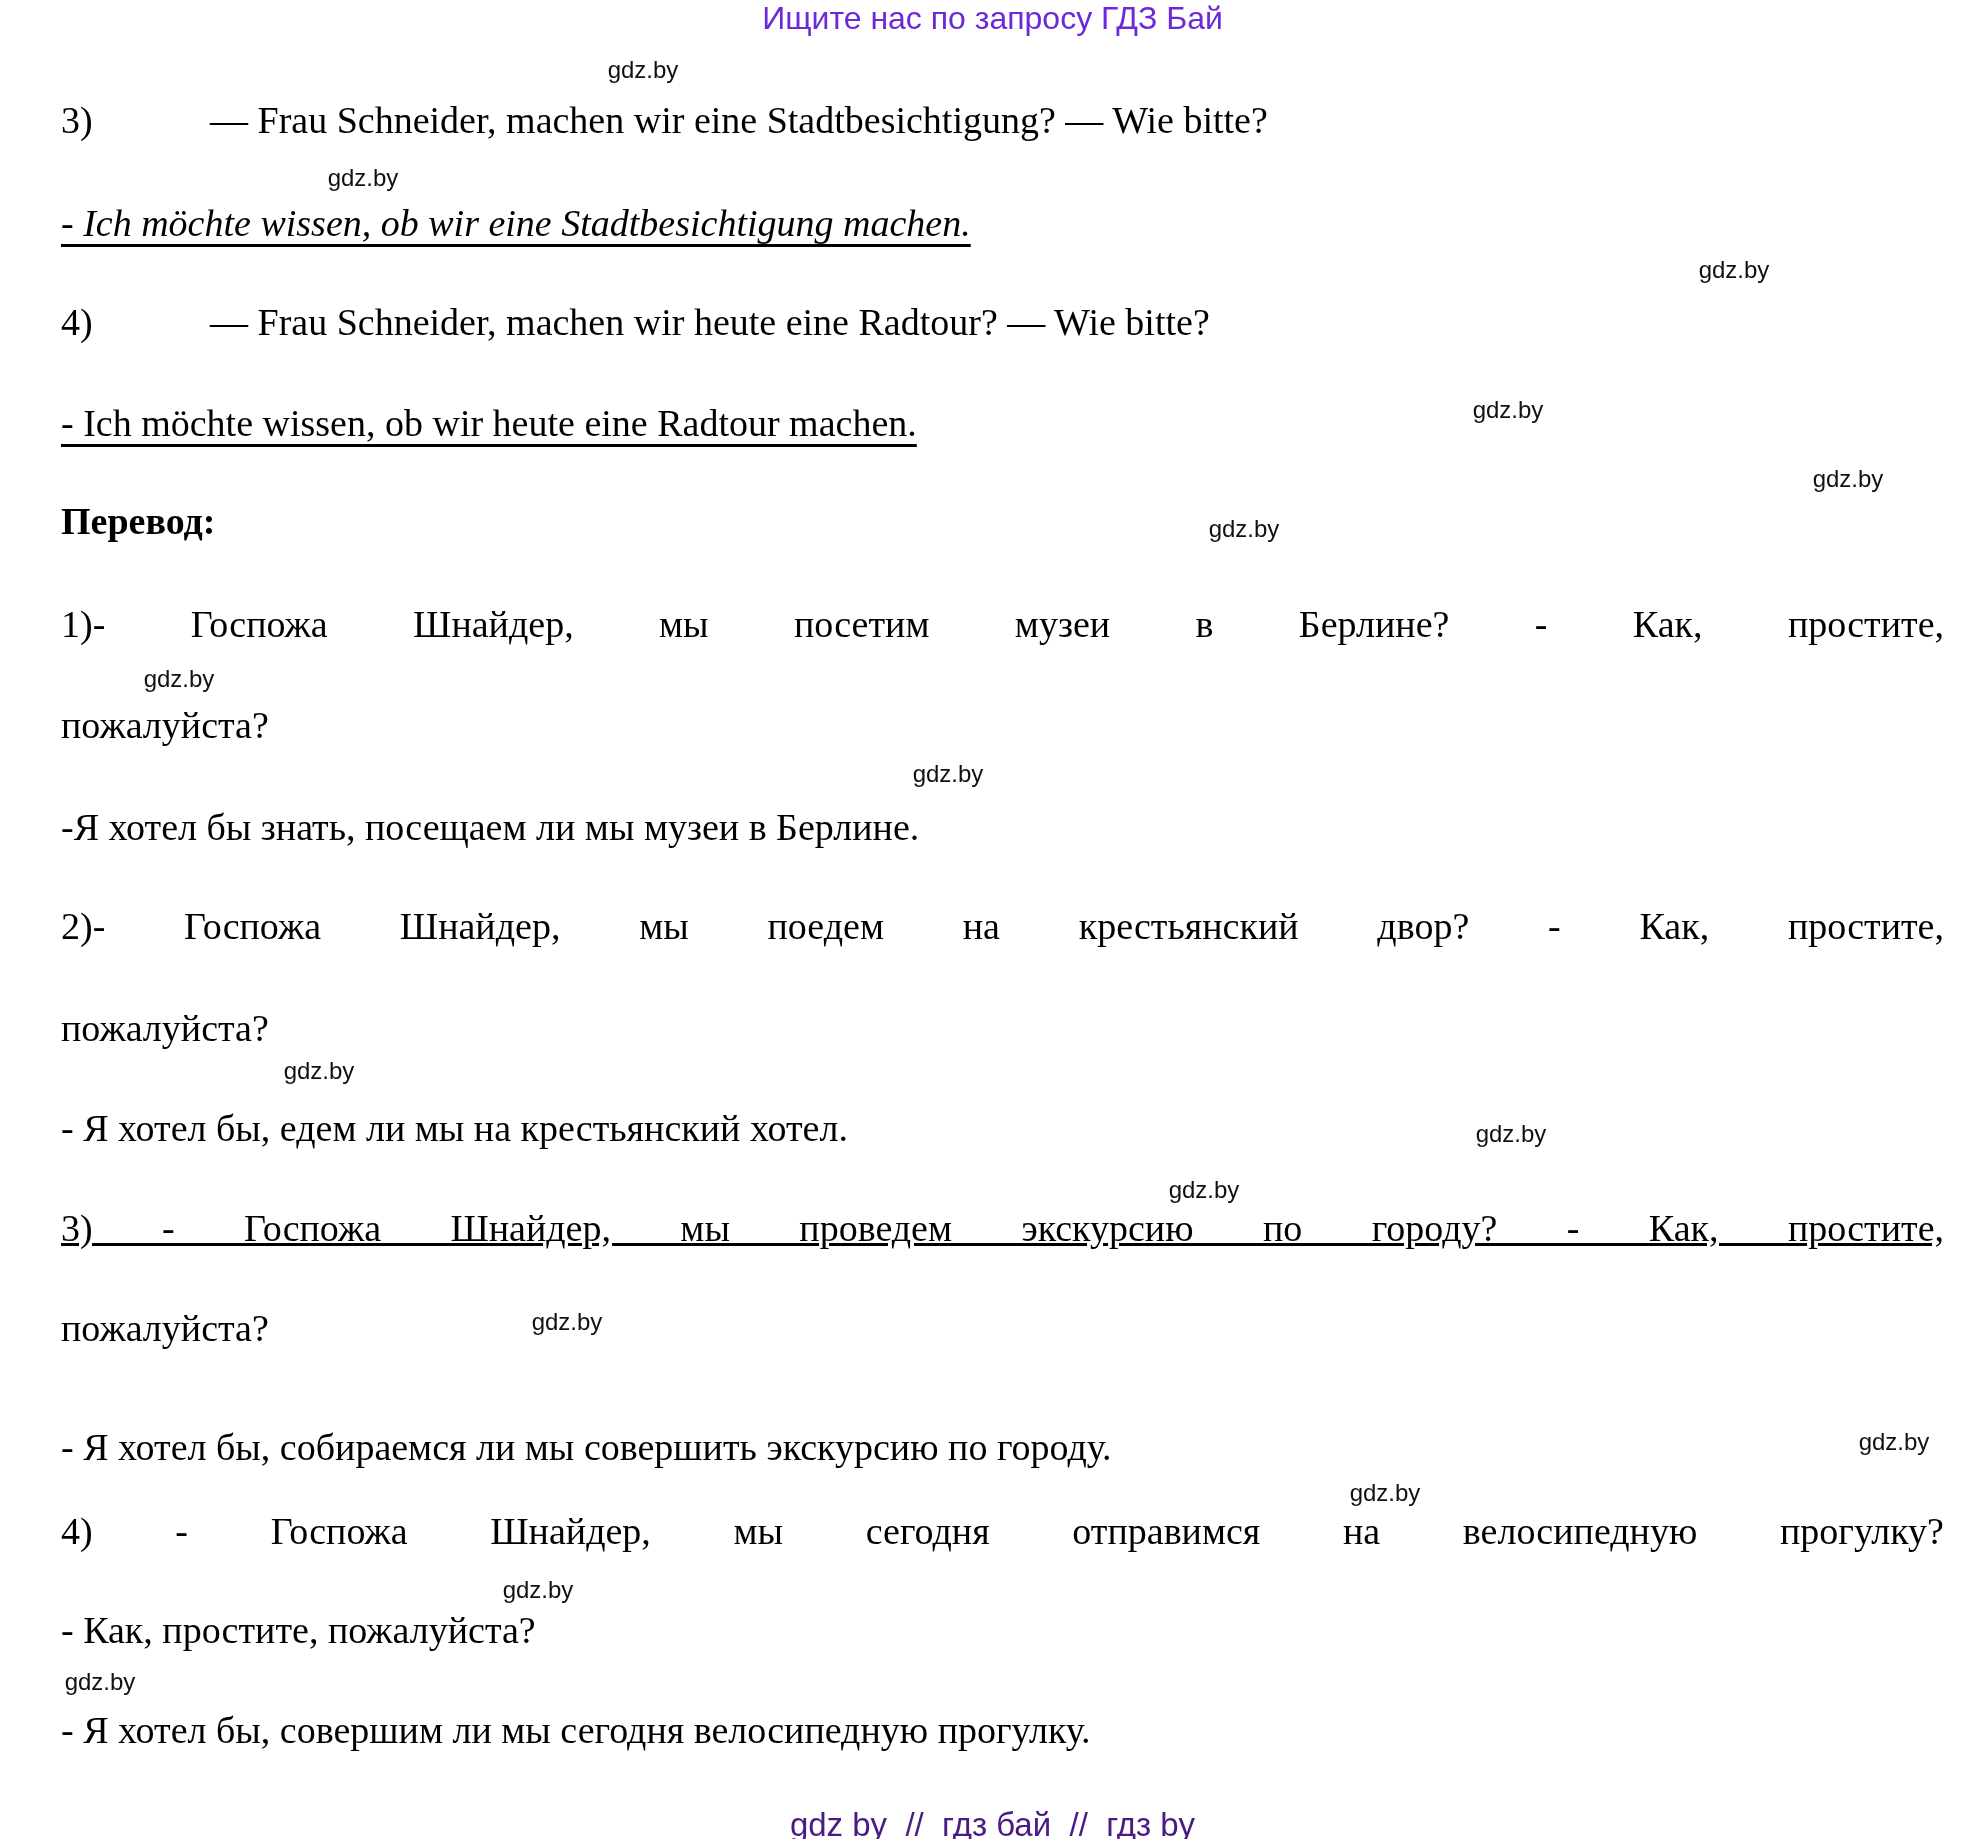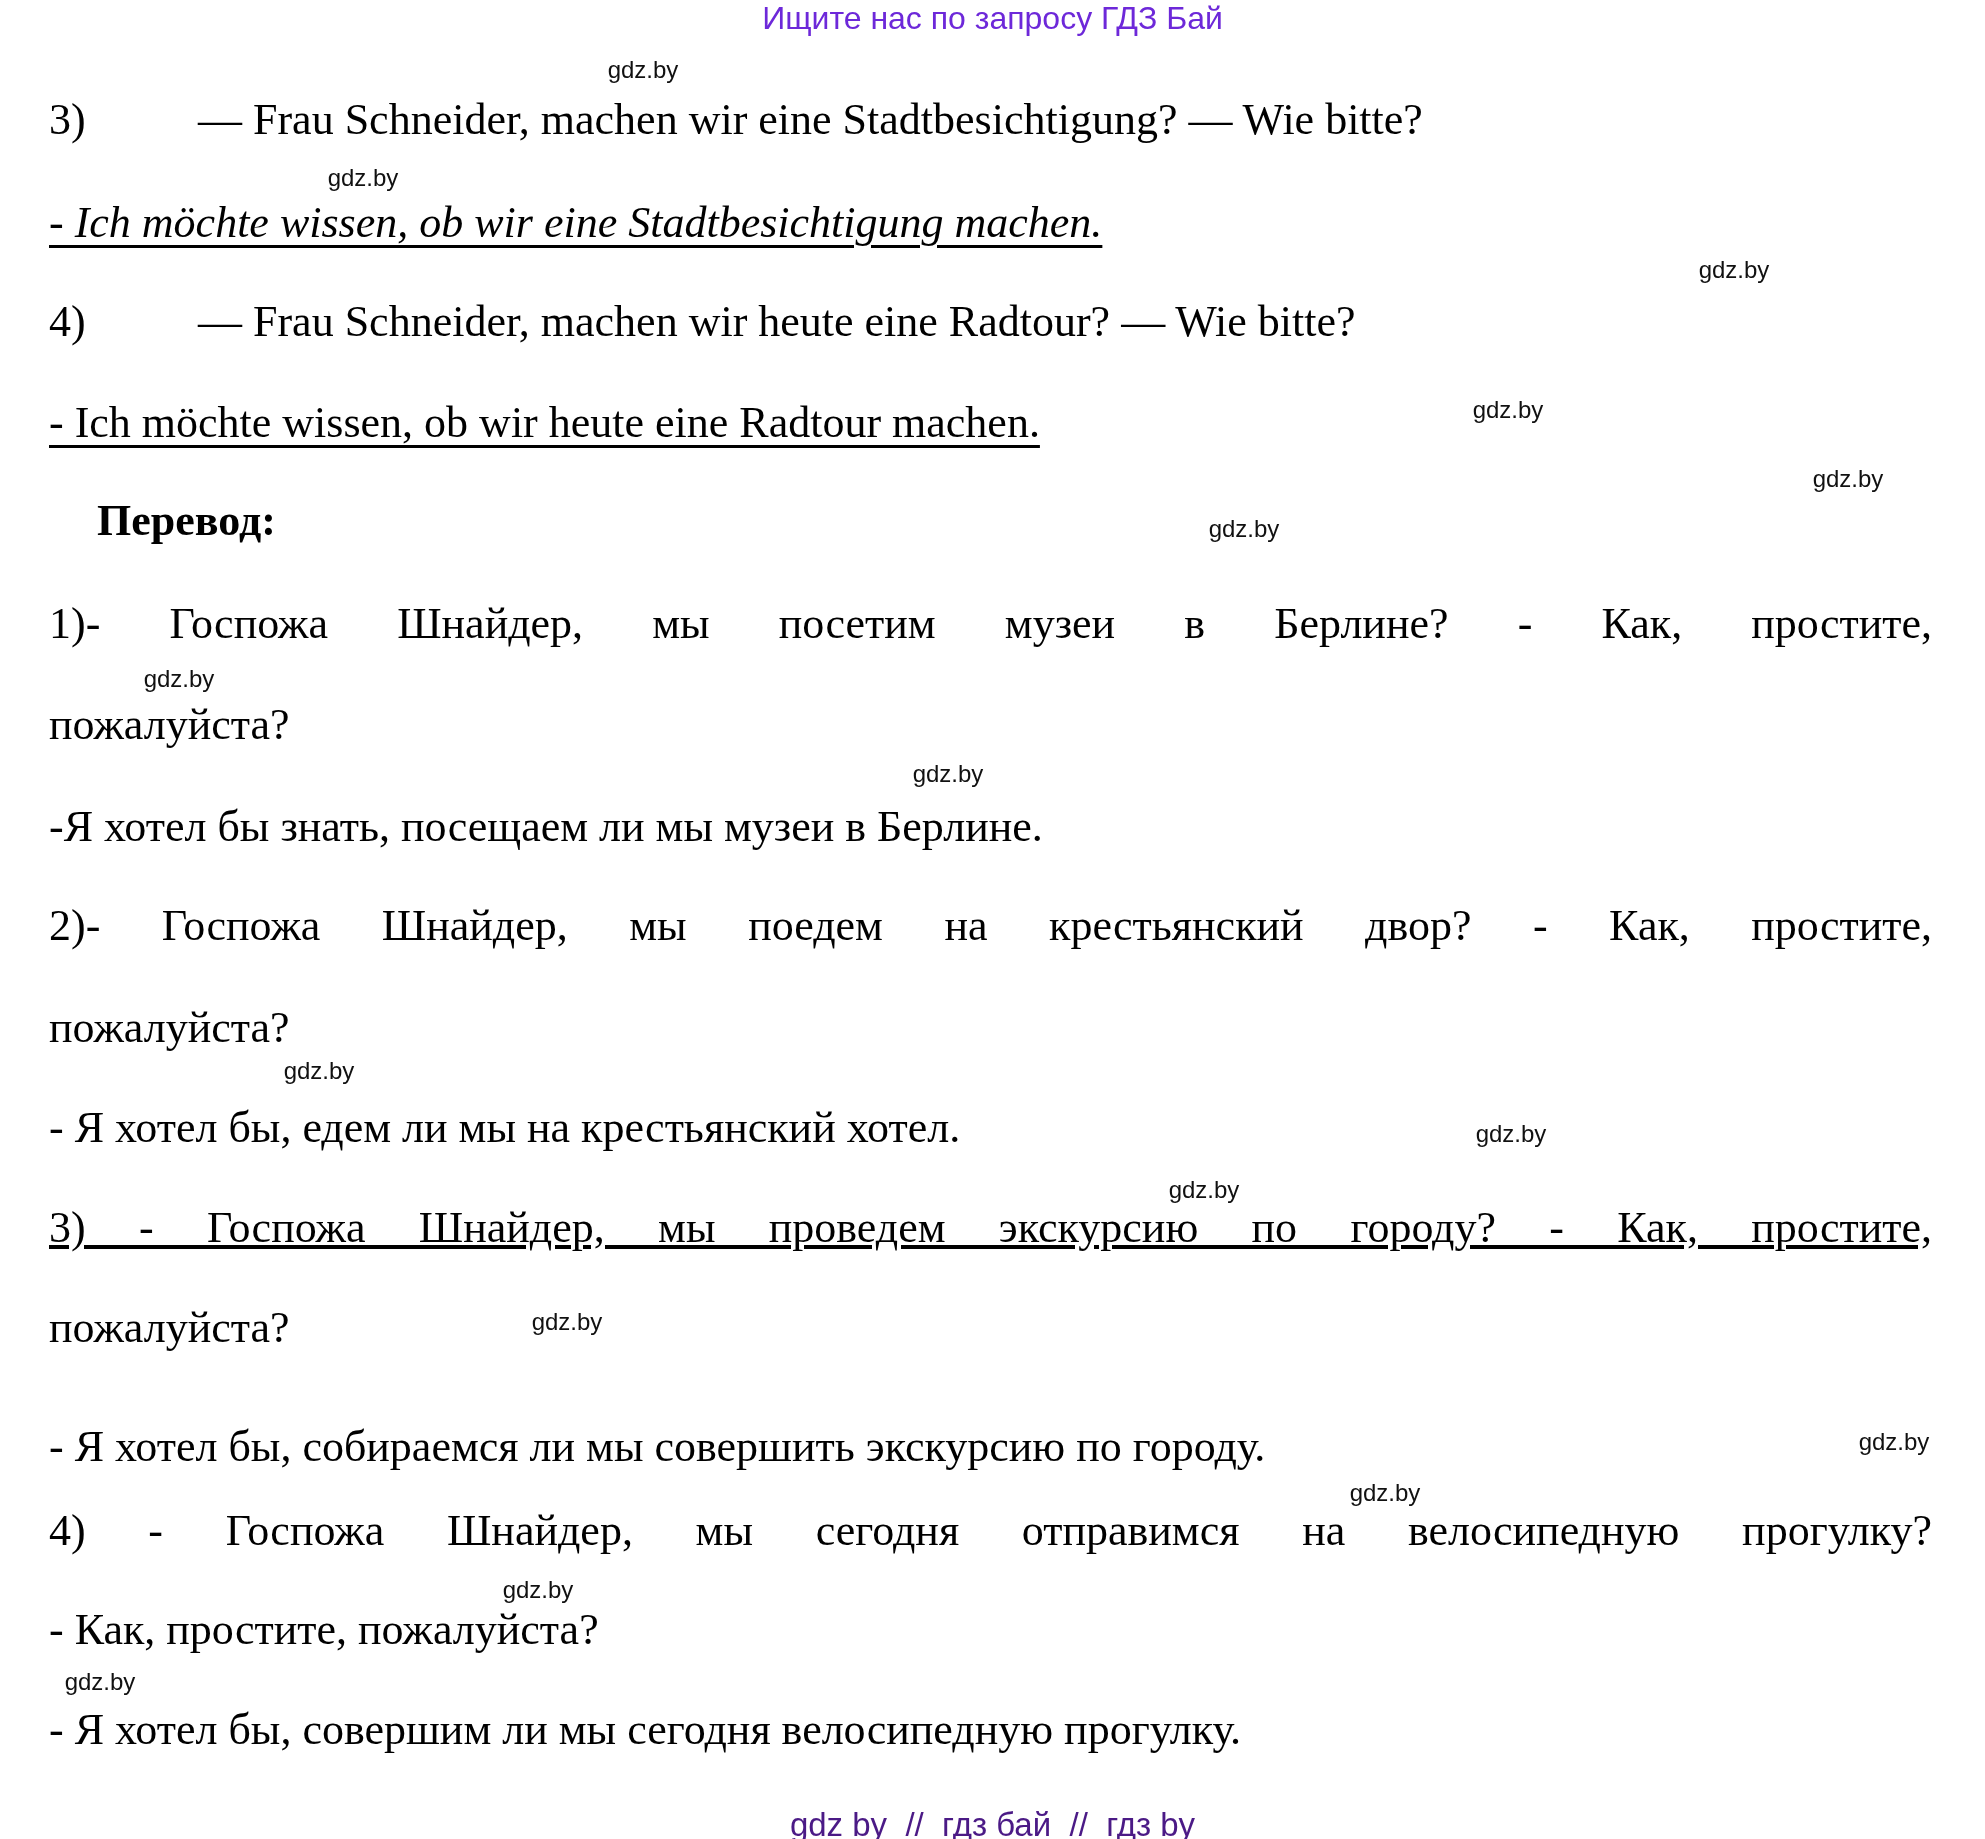--- a/index.html
+++ b/index.html
@@ -1,18 +1,18 @@
 <!DOCTYPE html>
 <html><head>
 <meta charset="utf-8">
 <style>
   html, body { margin:0; padding:0; background:#ffffff; }
   body { width:1985px; height:1840px; position:relative; overflow:hidden; font-family:"Liberation Serif", serif; color:#000; }
   .header { position:absolute; top:0; left:0; width:1985px; height:36px; text-align:center; font-family:"Liberation Sans", sans-serif; font-size:32px; line-height:36px; color:#6d28d9; }
-  .line { position:absolute; left:49px; font-size:44px; line-height:64px; white-space:nowrap; transform:translateY(-50%); }
+  .line { position:absolute; left:61px; font-size:38px; line-height:64px; white-space:nowrap; transform:translateY(-50%); }
   .justify { width:1883px; text-align:justify; text-align-last:justify; white-space:normal; }
   .u { text-decoration:underline; text-decoration-thickness:3px; text-underline-offset:8px; }
   .tab3 { display:inline-block; width:149px; }
   .bold { font-weight:bold; }
   .wm { position:absolute; font-family:"Liberation Sans", sans-serif; font-size:24px; line-height:30px; color:#111; transform:translate(-50%,-50%); white-space:nowrap; }
   .footer { position:absolute; left:0; width:1985px; top:1807px; text-align:center; font-family:"Liberation Sans", sans-serif; font-size:33px; line-height:36px; color:#4B1A86; }
 </style>
 </head>
 <body>
 
@@ -24,21 +24,21 @@
 <div class="line" style="top:223px;font-style:italic;">
   <span class="u">-  Ich möchte wissen, ob wir eine Stadtbesichtigung machen.</span>
 </div>
 <div class="line" style="top:322px;">
   <span class="tab3">4)</span><span>— Frau Schneider, machen wir heute eine Radtour? — Wie bitte?</span>
 </div>
 <div class="line" style="top:423px;">
   <span class="u">- Ich möchte wissen, ob wir heute eine Radtour machen.</span>
 </div>
 
-<div class="line bold" style="top:521px;margin-left:48px;">Перевод:</div>
+<div class="line bold" style="top:521px;">Перевод:</div>
 
 <div class="line justify" style="top:624px;">1)- Госпожа Шнайдер, мы посетим музеи в Берлине? - Как, простите,</div>
 <div class="line" style="top:725px;">пожалуйста?</div>
 <div class="line" style="top:827px;">-Я хотел бы знать, посещаем ли мы музеи в Берлине.</div>
 
 <div class="line justify" style="top:926px;">2)- Госпожа Шнайдер, мы поедем на крестьянский двор? - Как, простите,</div>
 <div class="line" style="top:1028px;">пожалуйста?</div>
 <div class="line" style="top:1128px;">- Я хотел бы, едем ли мы на крестьянский хотел.</div>
 
 <div class="line justify" style="top:1228px;text-decoration:underline;">3) - Госпожа Шнайдер, мы проведем экскурсию по городу? - Как, простите,</div>

